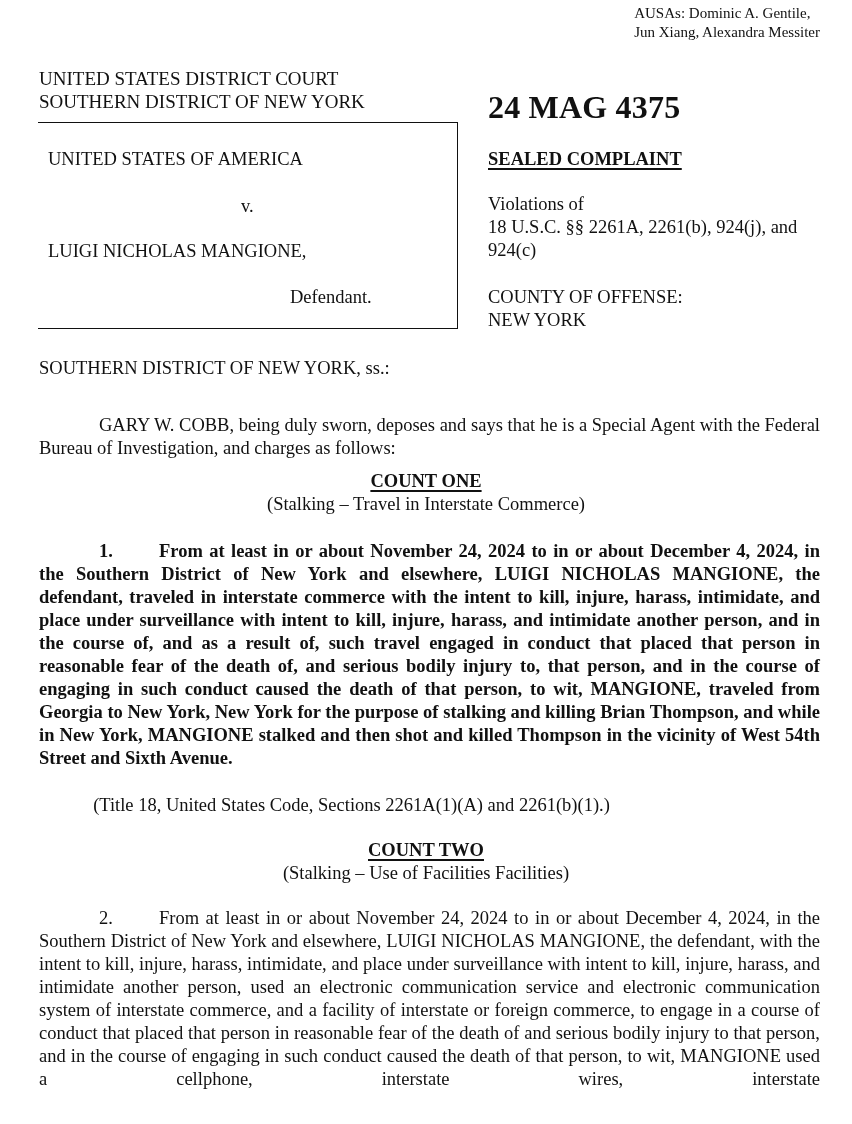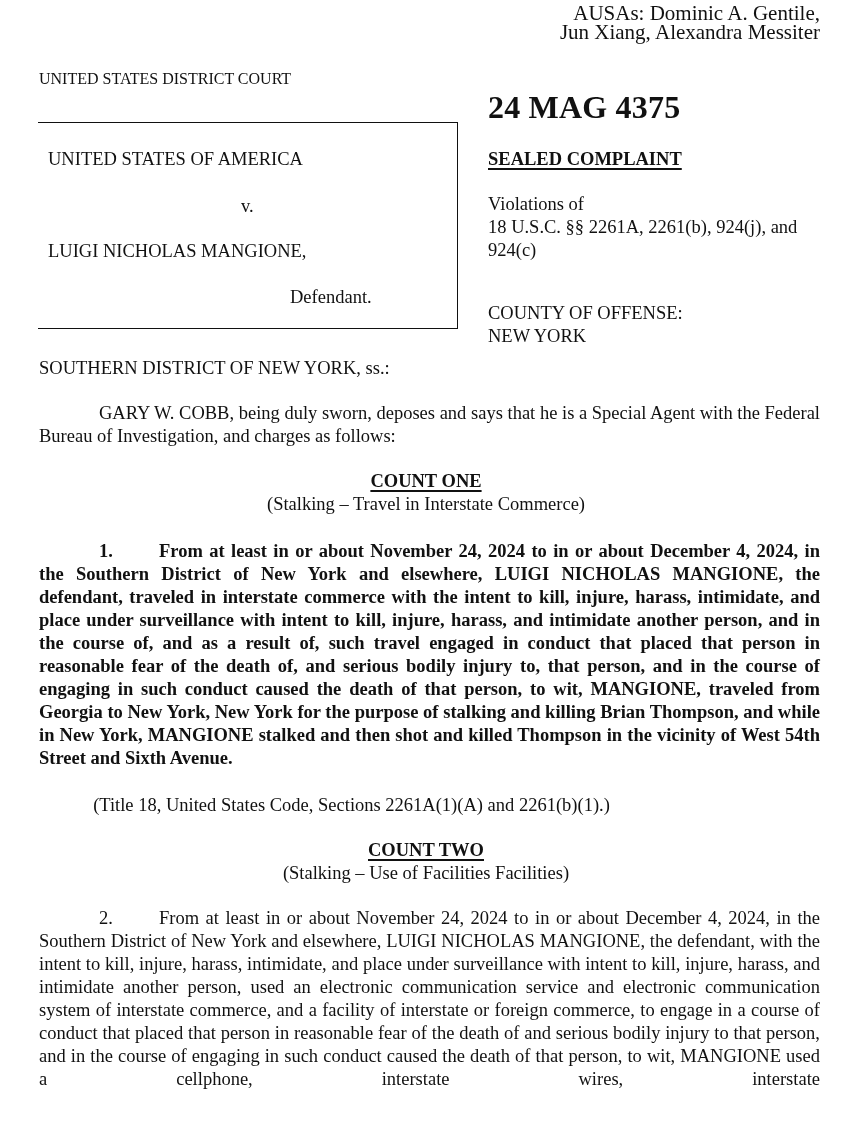--- a/index.html
+++ b/index.html
@@ -14,28 +14,28 @@
       overflow: hidden;
       font-family: "Liberation Serif", "DejaVu Serif", serif;
       color: #111111;
       font-size: 18.5px;
       line-height: 23px;
     }
     .abs { position: absolute; }
     .ausas {
       right: 32px;
       top: 4px;
-      text-align: right;
-      font-size: 21px;
+      text-align: left;
+      font-size: 15px;
       line-height: 19px;
     }
     .court {
       left: 39px;
       top: 67px;
-      font-size: 16px;
+      font-size: 19px;
       line-height: 23px;
     }
     .docket {
       left: 488px;
       top: 82px;
       font-size: 32px;
       line-height: 50px;
       font-weight: bold;
       letter-spacing: 0.2px;
     }
@@ -62,35 +62,34 @@
       text-underline-offset: 3px;
     }
     .violations {
       left: 488px;
       top: 193px;
       width: 345px;
     }
     .county {
       left: 488px;
       top: 286px;
-      margin-top: 16px;
     }
     .venue {
       left: 39px;
       top: 357px;
     }
     .para {
       left: 39px;
       width: 781px;
       text-align: justify;
       text-align-last: left;
     }
     .para .indent { display: inline-block; width: 60px; }
     .para .num { display: inline-block; width: 60px; }
-    .intro { top: 402px; }
+    .intro { top: 414px; }
     .count-head {
       left: 0;
       width: 852px;
       text-align: center;
     }
     .count-title {
       font-weight: bold;
       text-decoration: underline;
       text-decoration-thickness: 2px;
       text-underline-offset: 3px;
@@ -109,20 +108,21 @@
 </head>
 <body>
 
 <div class="abs ausas">
   <div>AUSAs: Dominic A. Gentile,</div>
   <div>Jun Xiang, Alexandra Messiter</div>
 </div>
 
 <div class="abs court">
   <div>UNITED STATES DISTRICT COURT</div>
+  <div>SOUTHERN DISTRICT OF NEW YORK</div>
 </div>
 
 <div class="abs docket">24 MAG 4375</div>
 
 <div class="abs caption-box"></div>
 <div class="abs caption-plaintiff">UNITED STATES OF AMERICA</div>
 <div class="abs caption-v">v.</div>
 <div class="abs caption-defendant">LUIGI NICHOLAS MANGIONE,</div>
 <div class="abs caption-deflabel">Defendant.</div>
 

